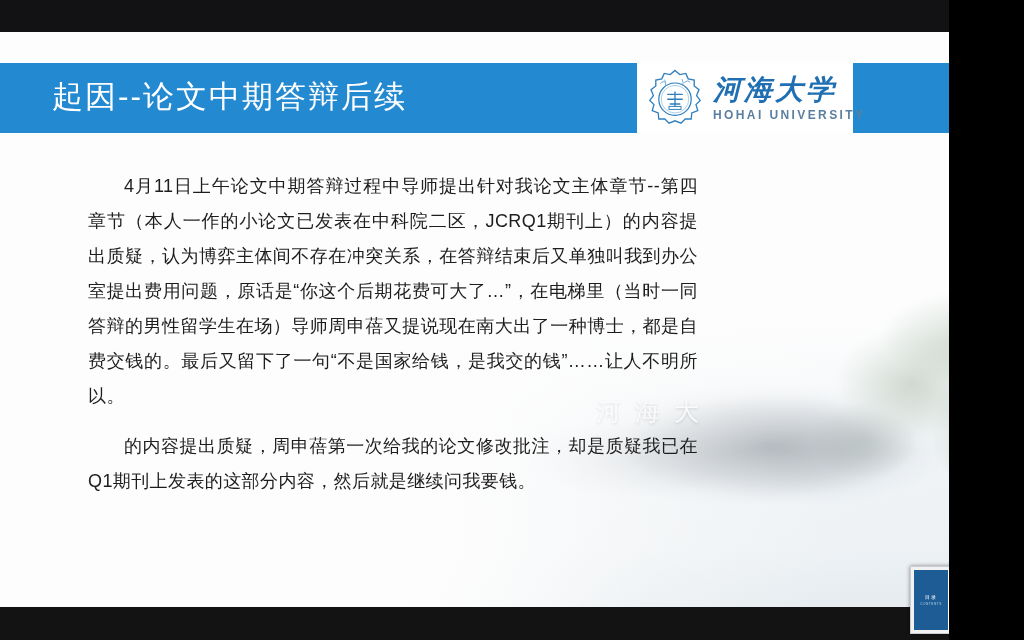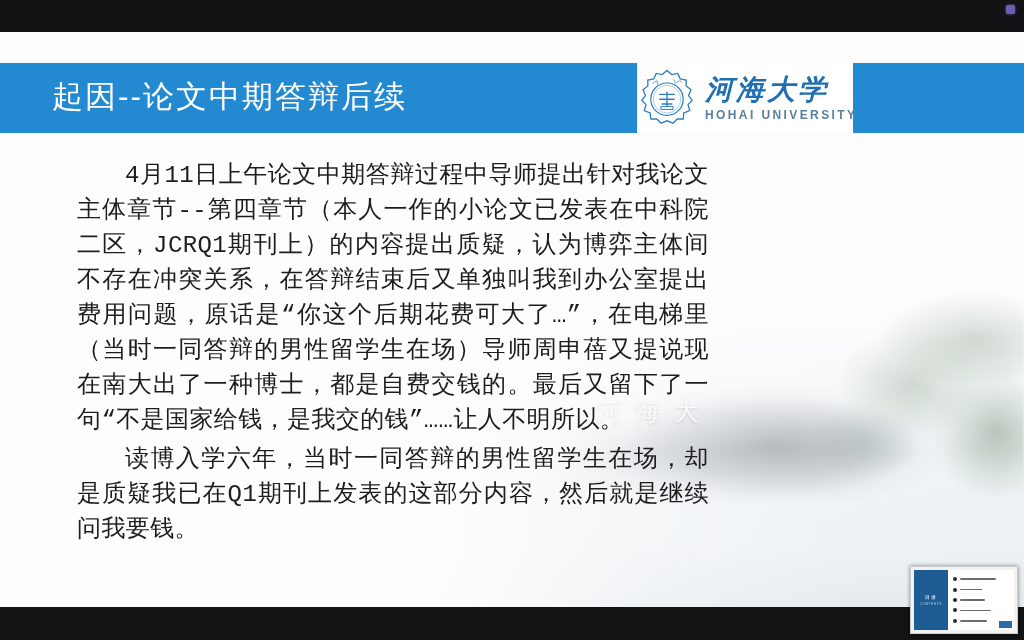--- a/index.html
+++ b/index.html
@@ -7,21 +7,21 @@
     margin: 0;
     padding: 0;
     background: #000;
   }
   body {
     font-family: "DejaVu Sans", "Liberation Sans", sans-serif;
   }
 
   .screen {
     position: relative;
-    width: 1024px;
+    width: 949px;
     height: 640px;
     overflow: hidden;
     background: #0e0e0e;
   }
 
   
   .bar-top {
     position: absolute;
     left: 0; top: 0;
     width: 1024px; height: 32px;
@@ -130,20 +130,21 @@
     white-space: nowrap;
   }
   .logo-block {
     position: absolute;
     left: 637px; top: 0;
     width: 216px; height: 70px;
     background: #ffffff;
     display: flex;
     align-items: center;
     gap: 8px;
+    padding-left: 8px;
     box-sizing: border-box;
   }
   .seal {
     width: 60px; height: 60px;
     flex: 0 0 60px;
   }
   .logo-text {
     display: flex;
     flex-direction: column;
     justify-content: center;
@@ -168,23 +169,23 @@
     white-space: nowrap;
   }
 
   
   .body-copy {
     position: absolute;
     left: 73px; top: 122px;
     width: 640px;
   }
   .para {
-    margin: 4px;
-    font-family: Liberation Mono, monospace;
-    font-size: 24px;
+    margin: 15px;
+    font-family: Liberation Sans, sans-serif;
+    font-size: 18px;
     line-height: 35px;
     color: #1d1d1d;
     text-indent: 2em;
     text-align: justify;
     text-justify: inter-ideograph;
     letter-spacing: .4px;
   }
   .para + .para { margin-top: 0; }
 
   
@@ -293,21 +294,21 @@
         </svg>
         <div class="logo-text">
           <div class="logo-cn">河海大学</div>
           <div class="logo-en">HOHAI UNIVERSITY</div>
         </div>
       </div>
     </div>
 
     <div class="body-copy">
       <p class="para">4月11日上午论文中期答辩过程中导师提出针对我论文主体章节--第四章节（本人一作的小论文已发表在中科院二区，JCRQ1期刊上）的内容提出质疑，认为博弈主体间不存在冲突关系，在答辩结束后又单独叫我到办公室提出费用问题，原话是“你这个后期花费可大了…”，在电梯里（当时一同答辩的男性留学生在场）导师周申蓓又提说现在南大出了一种博士，都是自费交钱的。最后又留下了一句“不是国家给钱，是我交的钱”……让人不明所以。</p>
-      <p class="para">读博入学六年，当时一同答辩的男性留学生在场，却是质疑我已在Q1期刊上发表的这部分内容，然后就是继续问我要钱。</p>
+      <p class="para">的内容提出质疑，周申蓓第一次给我的论文修改批注，却是质疑我已在Q1期刊上发表的这部分内容，然后就是继续问我要钱。</p>
     </div>
 
   </div>
 
   <div class="bar-bottom"></div>
 
   <div class="thumb-overlay">
     <div class="thumb-slide">
       <div class="thumb-left">
         <div class="thumb-left-cn">目录</div>

